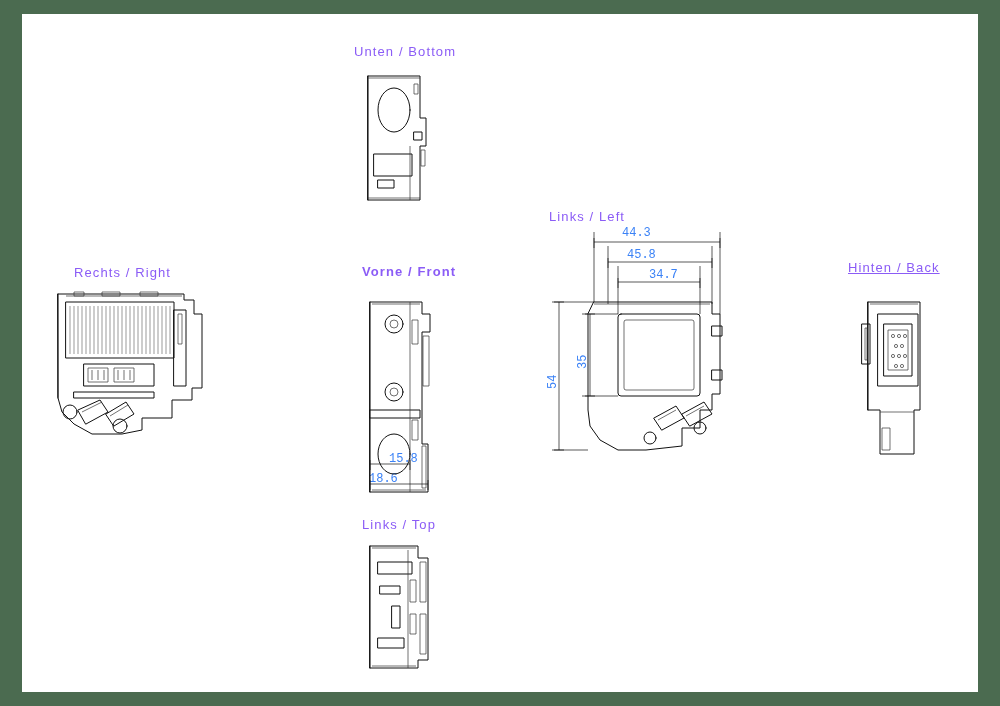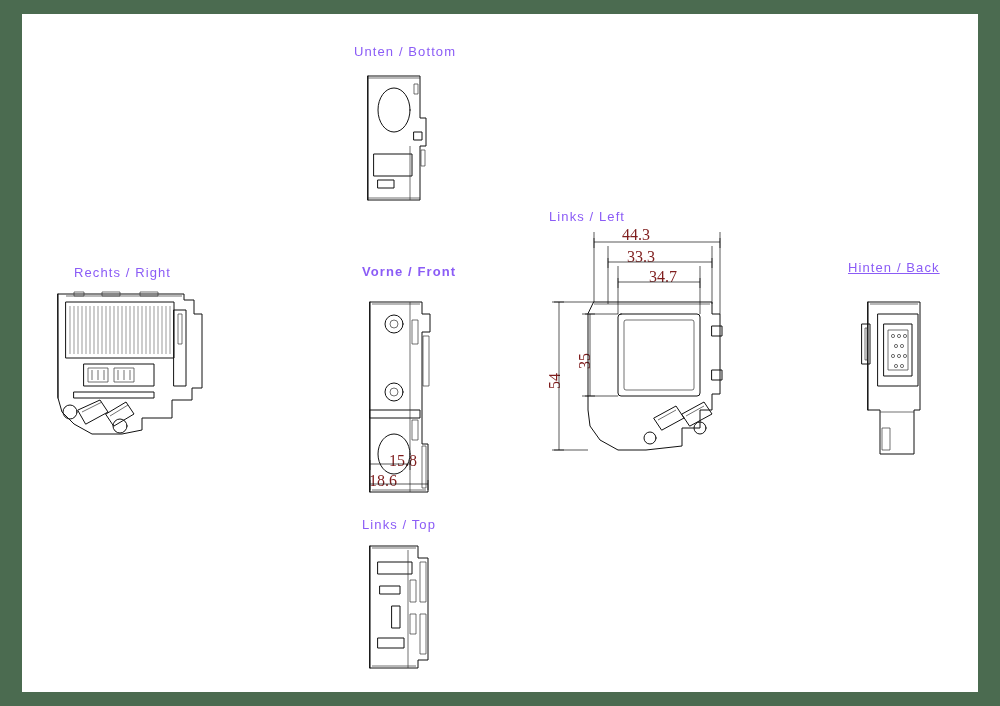--- a/index.html
+++ b/index.html
@@ -32,23 +32,23 @@
   .view-label {
     position: absolute;
     font-family: "Liberation Sans", sans-serif;
     font-size: 13px;
     color: #8b5cf6;
     letter-spacing: 1.1px;
     white-space: nowrap;
   }
   .dim-text {
     position: absolute;
-    font-family: Liberation Serif, serif;
-    font-size: 16px;
-    color: #7f1d1d;
+    font-family: Liberation Mono, monospace;
+    font-size: 12px;
+    color: #3b82f6;
     white-space: nowrap;
   }
   .dim-text.vert {
     transform-origin: 0 0;
     transform: rotate(-90deg);
   }
   svg.draw {
     position: absolute;
     left: 0;
     top: 0;
@@ -86,21 +86,21 @@
   <div id="canvas">
 
     <div class="view-label" style="left:332px; top:30px;">Unten  /  Bottom</div>
     <div class="view-label" style="left:52px; top:251px;">Rechts  /  Right</div>
     <div class="view-label" style="left:340px; top:250px;font-weight:bold;">Vorne  /  Front</div>
     <div class="view-label" style="left:510px; top:195px;margin-left:17px;">Links  /  Left</div>
     <div class="view-label" style="left:826px; top:246px;text-decoration:underline;">Hinten  /  Back</div>
     <div class="view-label" style="left:340px; top:503px;">Links  /  Top</div>
 
     <div class="dim-text" style="left:600px; top:212px;">44.3</div>
-    <div class="dim-text" style="left:605px; top:234px;">33.3</div>
+    <div class="dim-text" style="left:605px; top:234px;">45.8</div>
     <div class="dim-text" style="left:607px; top:254px;margin-left:20px;">34.7</div>
     <div class="dim-text vert" style="left:524px; top:375px;">54</div>
     <div class="dim-text vert" style="left:554px; top:355px;">35</div>
     <div class="dim-text" style="left:347px; top:438px;padding-left:20px;">15.8</div>
     <div class="dim-text" style="left:347px; top:458px;">18.6</div>
 
     <svg class="draw" viewBox="0 0 956 678">
 
       <g>
         <path class="ln" d="M346,62 L398,62 L398,104 L404,104 L404,132 L398,132 L398,186 L346,186 Z"></path>

